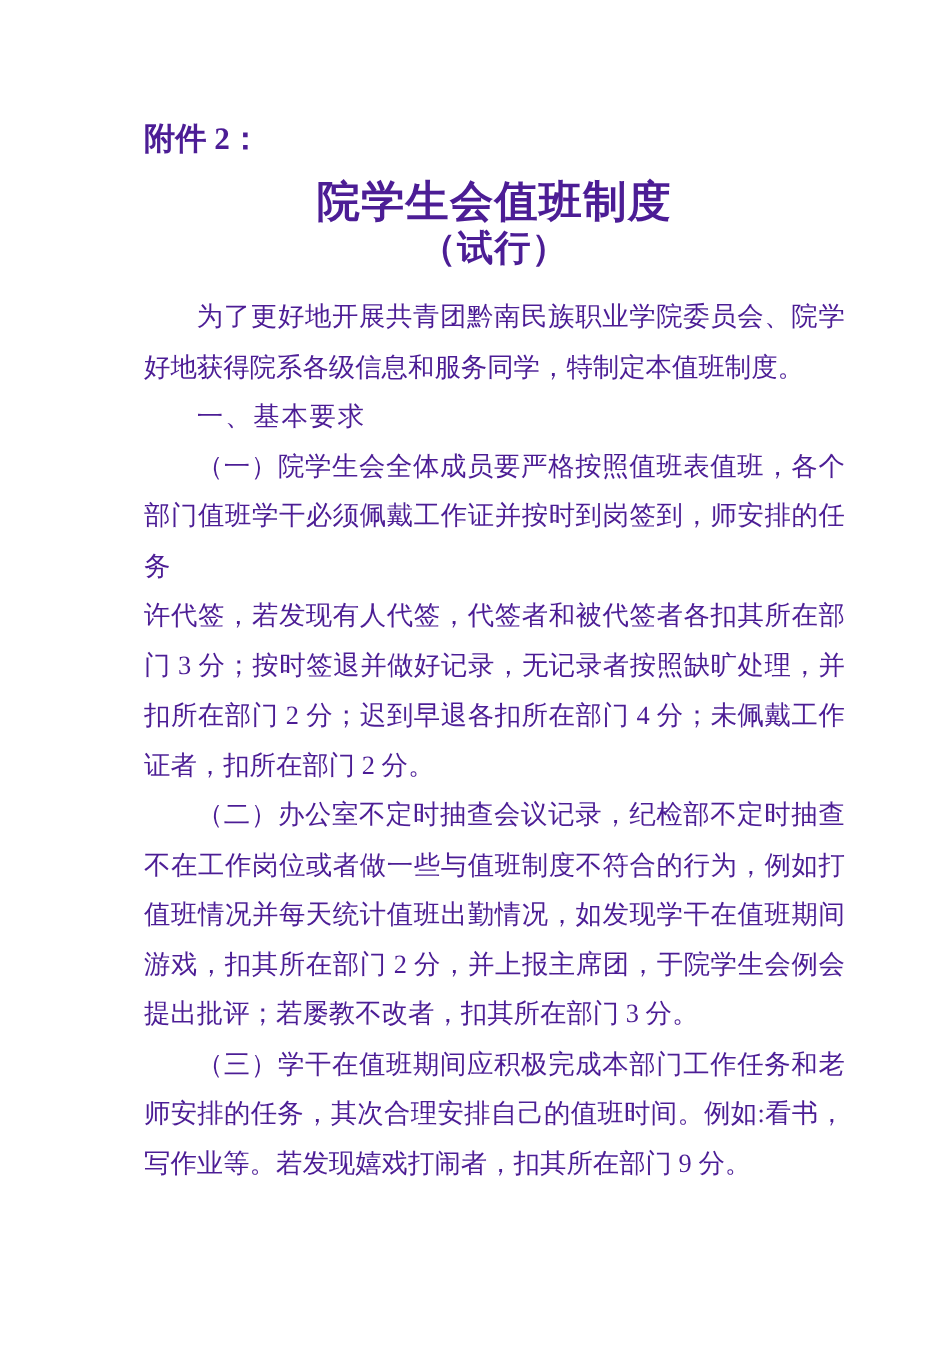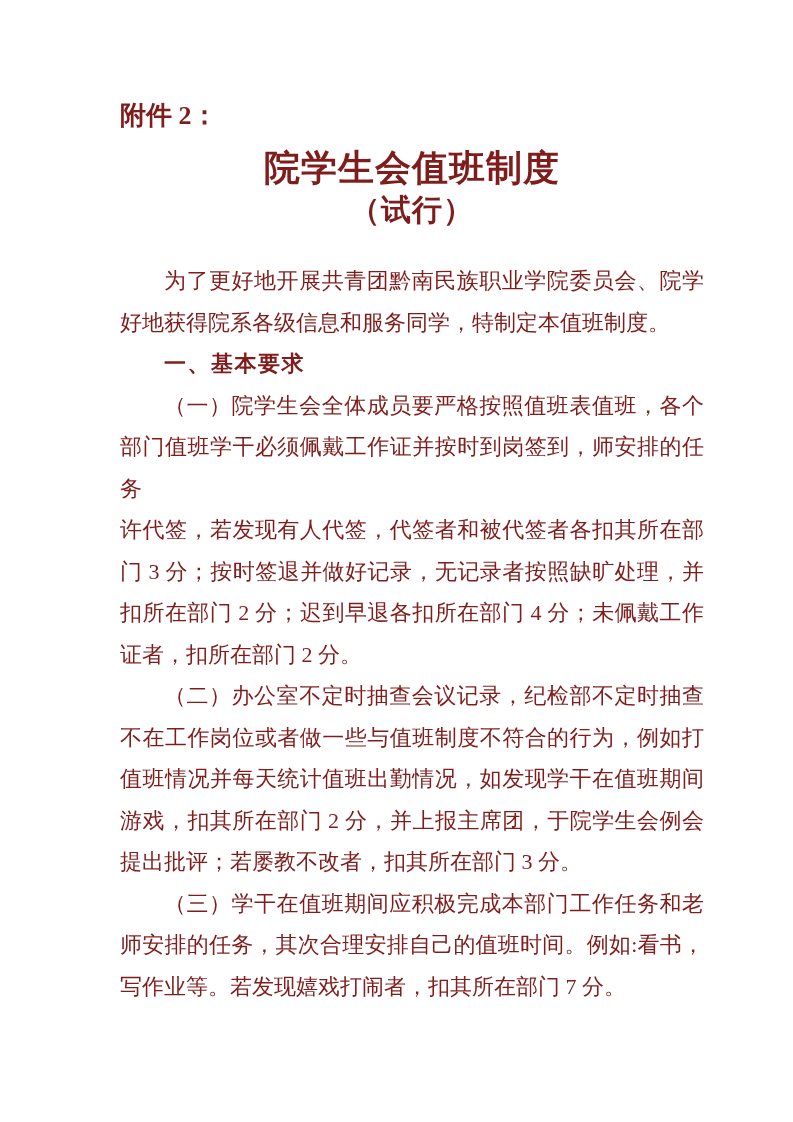--- a/index.html
+++ b/index.html
@@ -6,21 +6,21 @@
     margin: 0;
     padding: 0;
     background: #ffffff;
   }
   .page {
     position: relative;
     width: 793px;
     height: 1122px;
     box-sizing: border-box;
     background: #ffffff;
-    color: #7f1d1d;
+    color: #4c1d95;
     padding: 99px 89px 0 120px;
     overflow: hidden;
     font-family: "Liberation Serif", "DejaVu Serif", serif;
   }
   .attachment {
     font-size: 26px;
     line-height: 34px;
     font-weight: bold;
     text-align: left;
   }
@@ -32,43 +32,44 @@
     text-align: center;
     letter-spacing: 1px;
   }
   .subtitle {
     margin: 0;
     font-size: 30px;
     line-height: 42px;
     font-weight: bold;
     text-align: center;
     letter-spacing: 1px;
+    font-family: Liberation Mono, monospace;
   }
   .body {
-    margin-top: 29px;
+    margin-top: 12px;
     font-size: 22px;
     line-height: 41.5px;
   }
   .para {
     margin: 0;
   }
   .line {
     text-align: justify;
     text-align-last: justify;
     text-justify: inter-character;
     letter-spacing: 0;
   }
   .line.first {
     text-indent: 44px;
   }
   .line.last {
     text-align-last: left;
   }
   .para.heading .line {
-    font-weight: bold;
+    font-weight: normal;
     letter-spacing: 1.5px;
   }
 </style>
 </head>
 <body>
 
 <div class="page">
   <div class="attachment">附件 2：</div>
   <h1 class="title">院学生会值班制度</h1>
   <div class="subtitle">（试行）</div>
@@ -91,16 +92,16 @@
       <div class="para body">
         <div class="line first">（二）办公室不定时抽查会议记录，纪检部不定时抽查</div>
         <div class="line">不在工作岗位或者做一些与值班制度不符合的行为，例如打</div>
         <div class="line">值班情况并每天统计值班出勤情况，如发现学干在值班期间</div>
         <div class="line">游戏，扣其所在部门 2 分，并上报主席团，于院学生会例会</div>
         <div class="line last">提出批评；若屡教不改者，扣其所在部门 3 分。</div>
       </div>
       <div class="para body">
         <div class="line first">（三）学干在值班期间应积极完成本部门工作任务和老</div>
         <div class="line">师安排的任务，其次合理安排自己的值班时间。例如:看书，</div>
-        <div class="line last">写作业等。若发现嬉戏打闹者，扣其所在部门 7 分。</div>
+        <div class="line last">写作业等。若发现嬉戏打闹者，扣其所在部门 9 分。</div>
       </div>
     </div>
 </div>
 
 </body></html>

